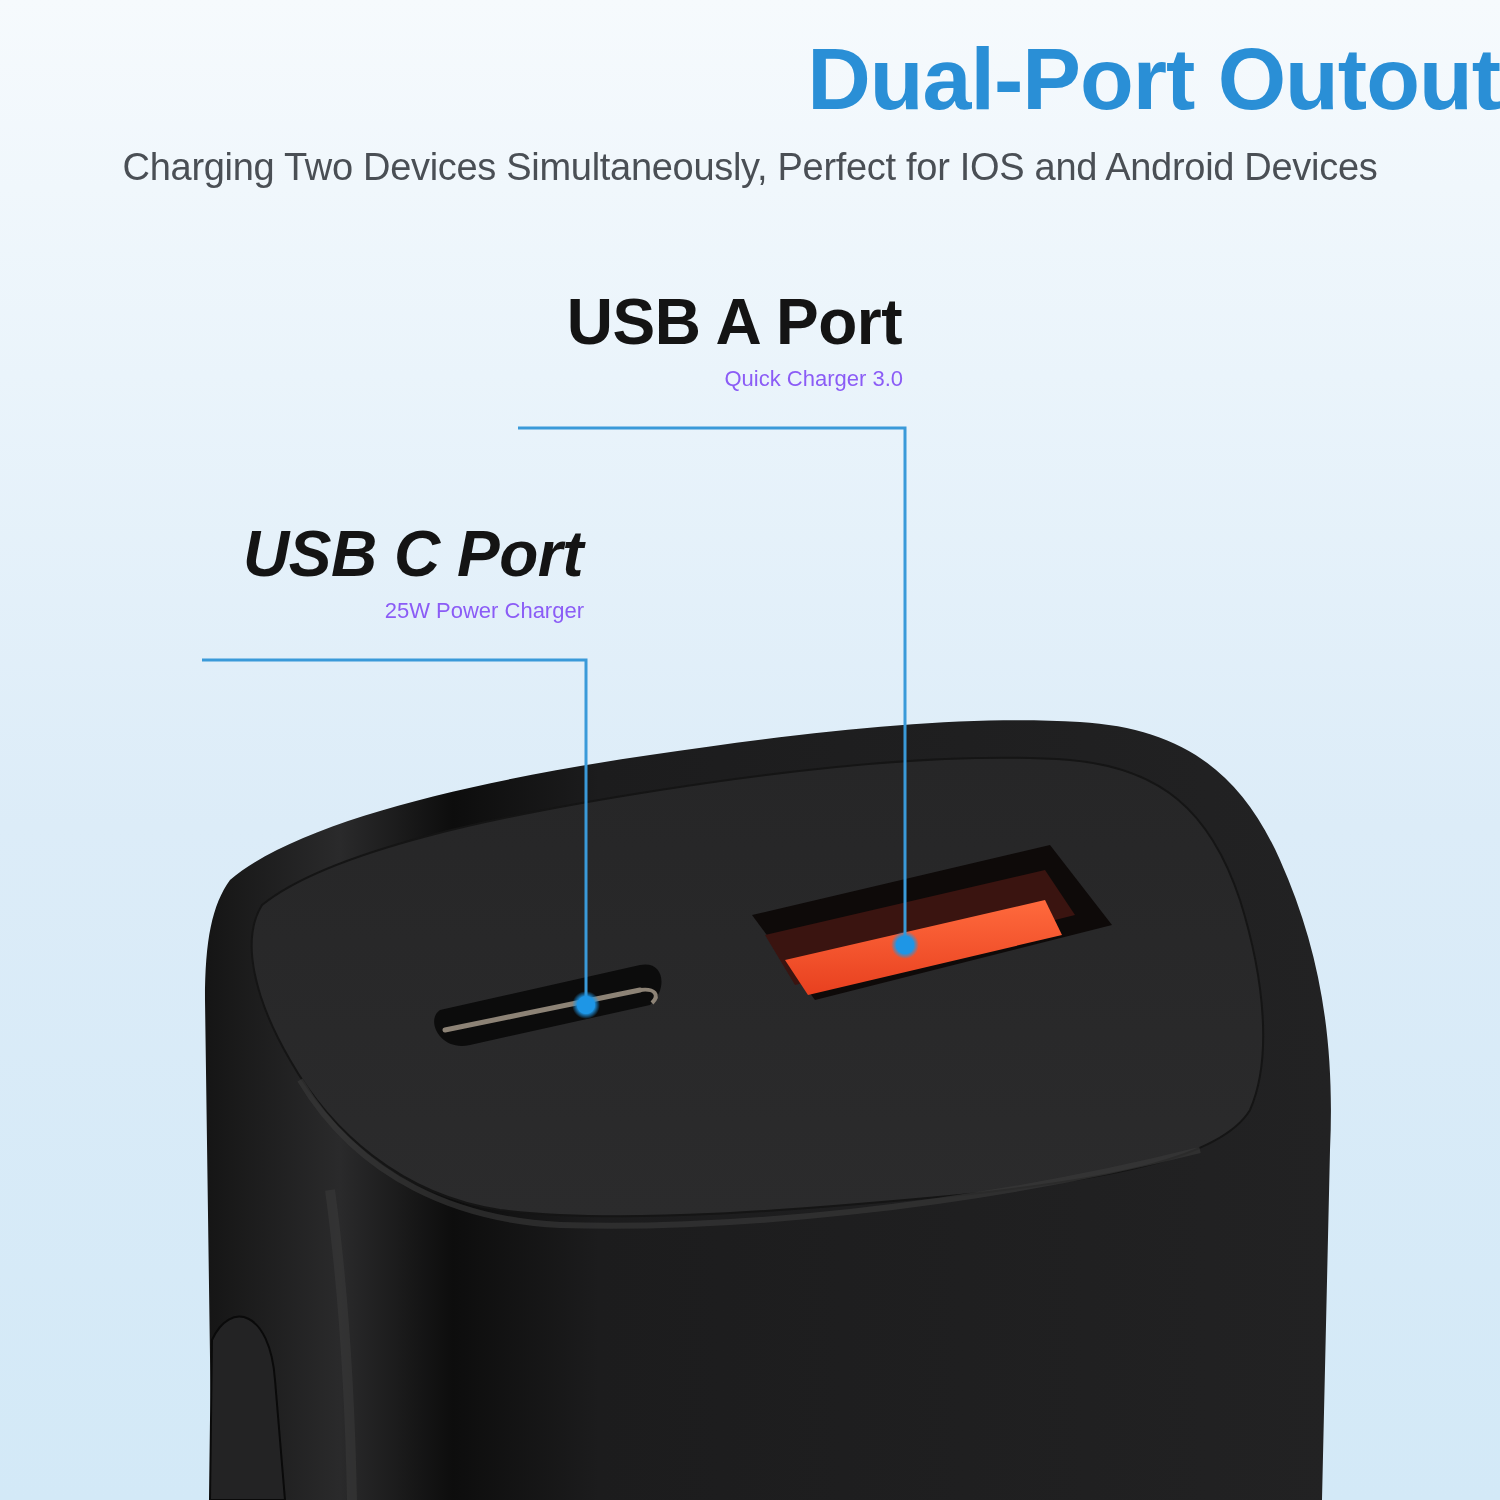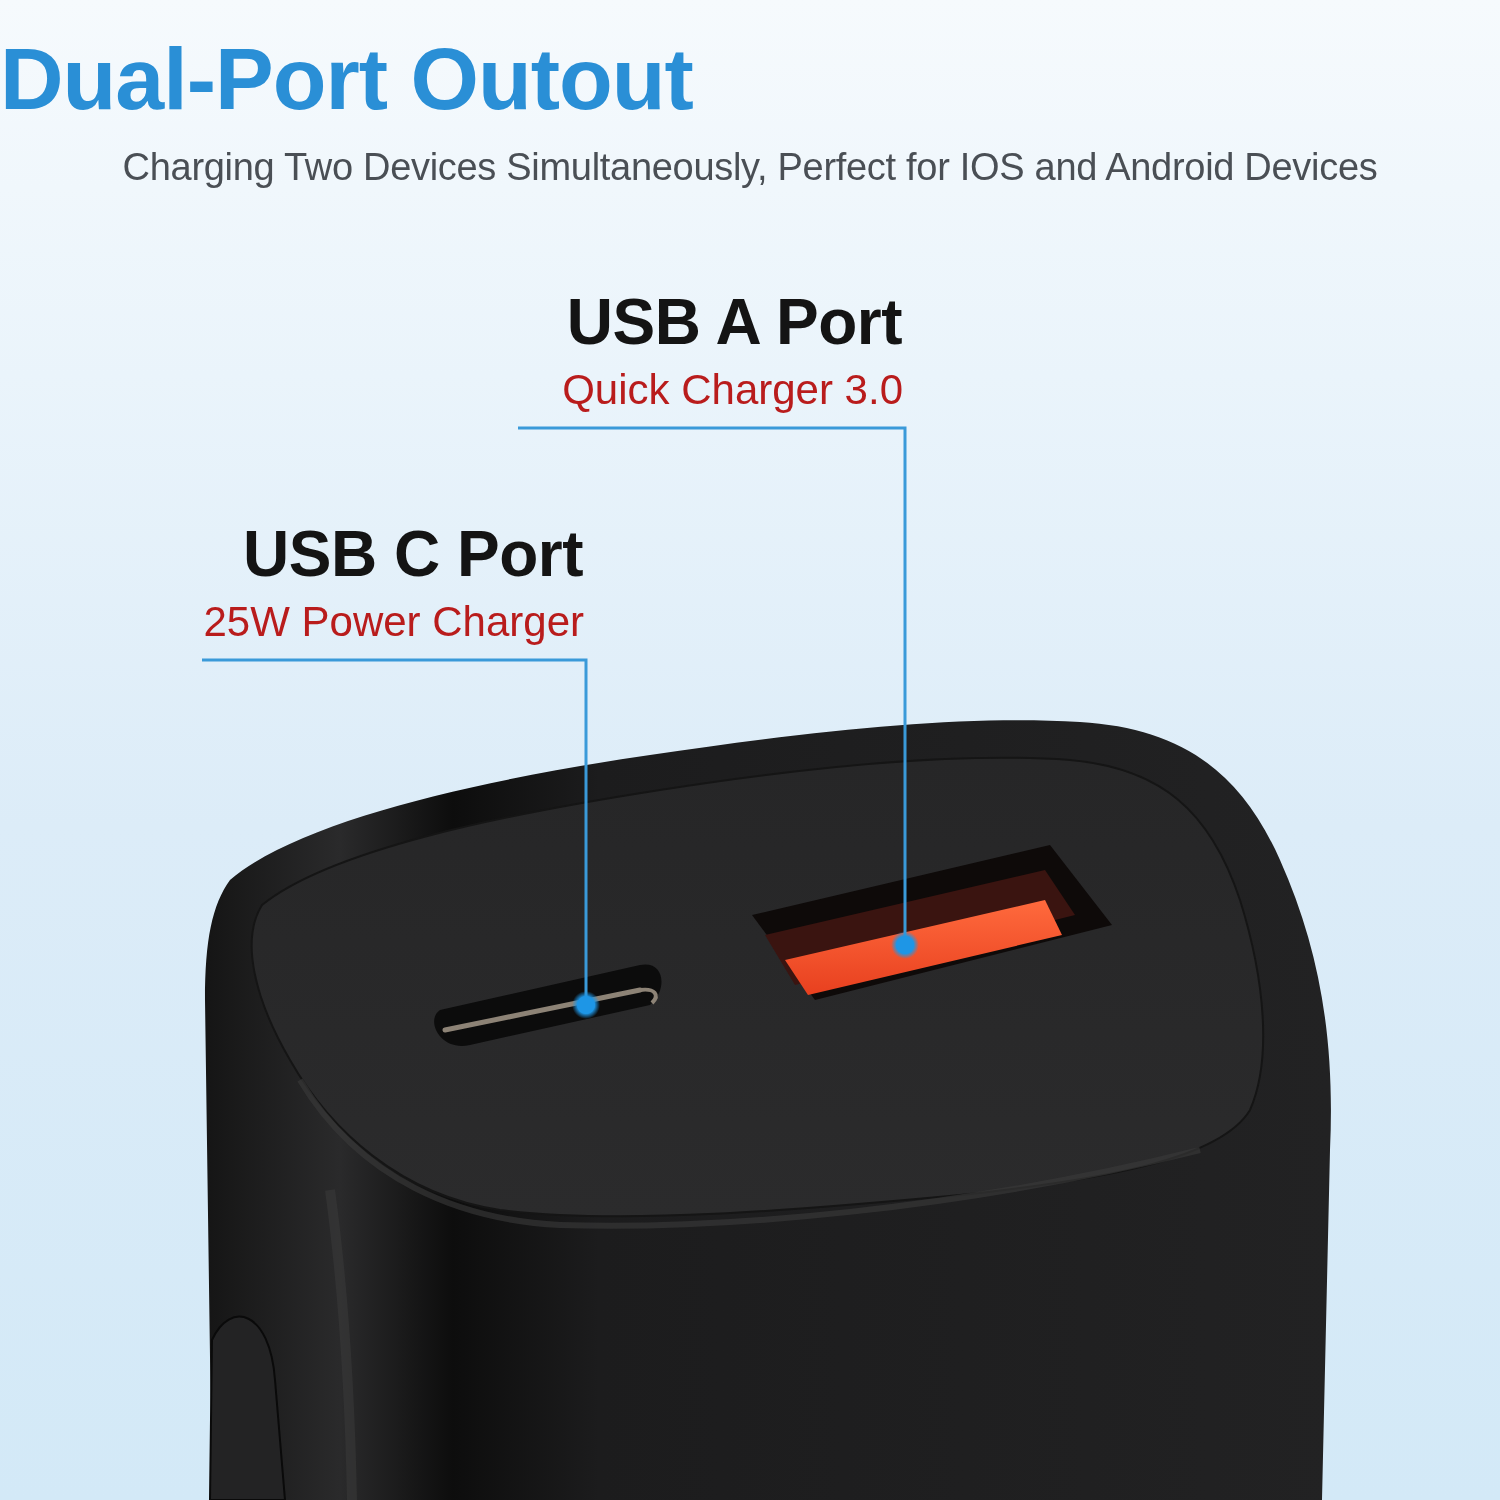--- a/index.html
+++ b/index.html
@@ -3,37 +3,37 @@
   <meta charset="utf-8">
   <style>
     html, body { margin: 0; padding: 0; }
     body {
       width: 1500px; height: 1500px; overflow: hidden; position: relative;
       background: linear-gradient(180deg, #f6fafd 0%, #eaf4fb 25%, #dcecf8 55%, #d3e9f7 100%);
       font-family: "Liberation Sans", sans-serif;
     }
     .headline {
       position: absolute; left: 0; right: 0; top: 28px;
-      text-align: left; font-weight: bold; font-size: 88px; letter-spacing: -1px;
+      text-align: right; font-weight: bold; font-size: 88px; letter-spacing: -1px;
       color: #2a8fd6;
     }
     .subline {
       position: absolute; left: 0; right: 0; top: 146px;
       text-align: center; font-size: 38px; color: #4a4f55; letter-spacing: -0.3px;
     }
     .callout-title {
       position: absolute; font-weight: bold; font-size: 64px; color: #141414;
       text-align: center; letter-spacing: -0.5px;
     }
     .callout-sub {
-      position: absolute; font-size: 42px; color: #b91c1c; text-align: left;
+      position: absolute; font-size: 22px; color: #8b5cf6; text-align: left;
     }
     #usb-a-title { right: 598px; top: 285px; }
     #usb-a-sub   { right: 597px; top: 366px; }
-    #usb-c-title { right: 917px; top: 517px; }
+    #usb-c-title { right: 917px; top: 517px; font-style: italic; }
     #usb-c-sub   { right: 916px; top: 598px; }
 
     svg.art { position: absolute; left: 0; top: 0; }
   </style>
 </head>
 <body>
 
 <svg class="art" width="1500" height="1500" viewBox="0 0 1500 1500">
   <defs>
     <linearGradient id="bodyGrad" x1="0" y1="0" x2="1" y2="0">

